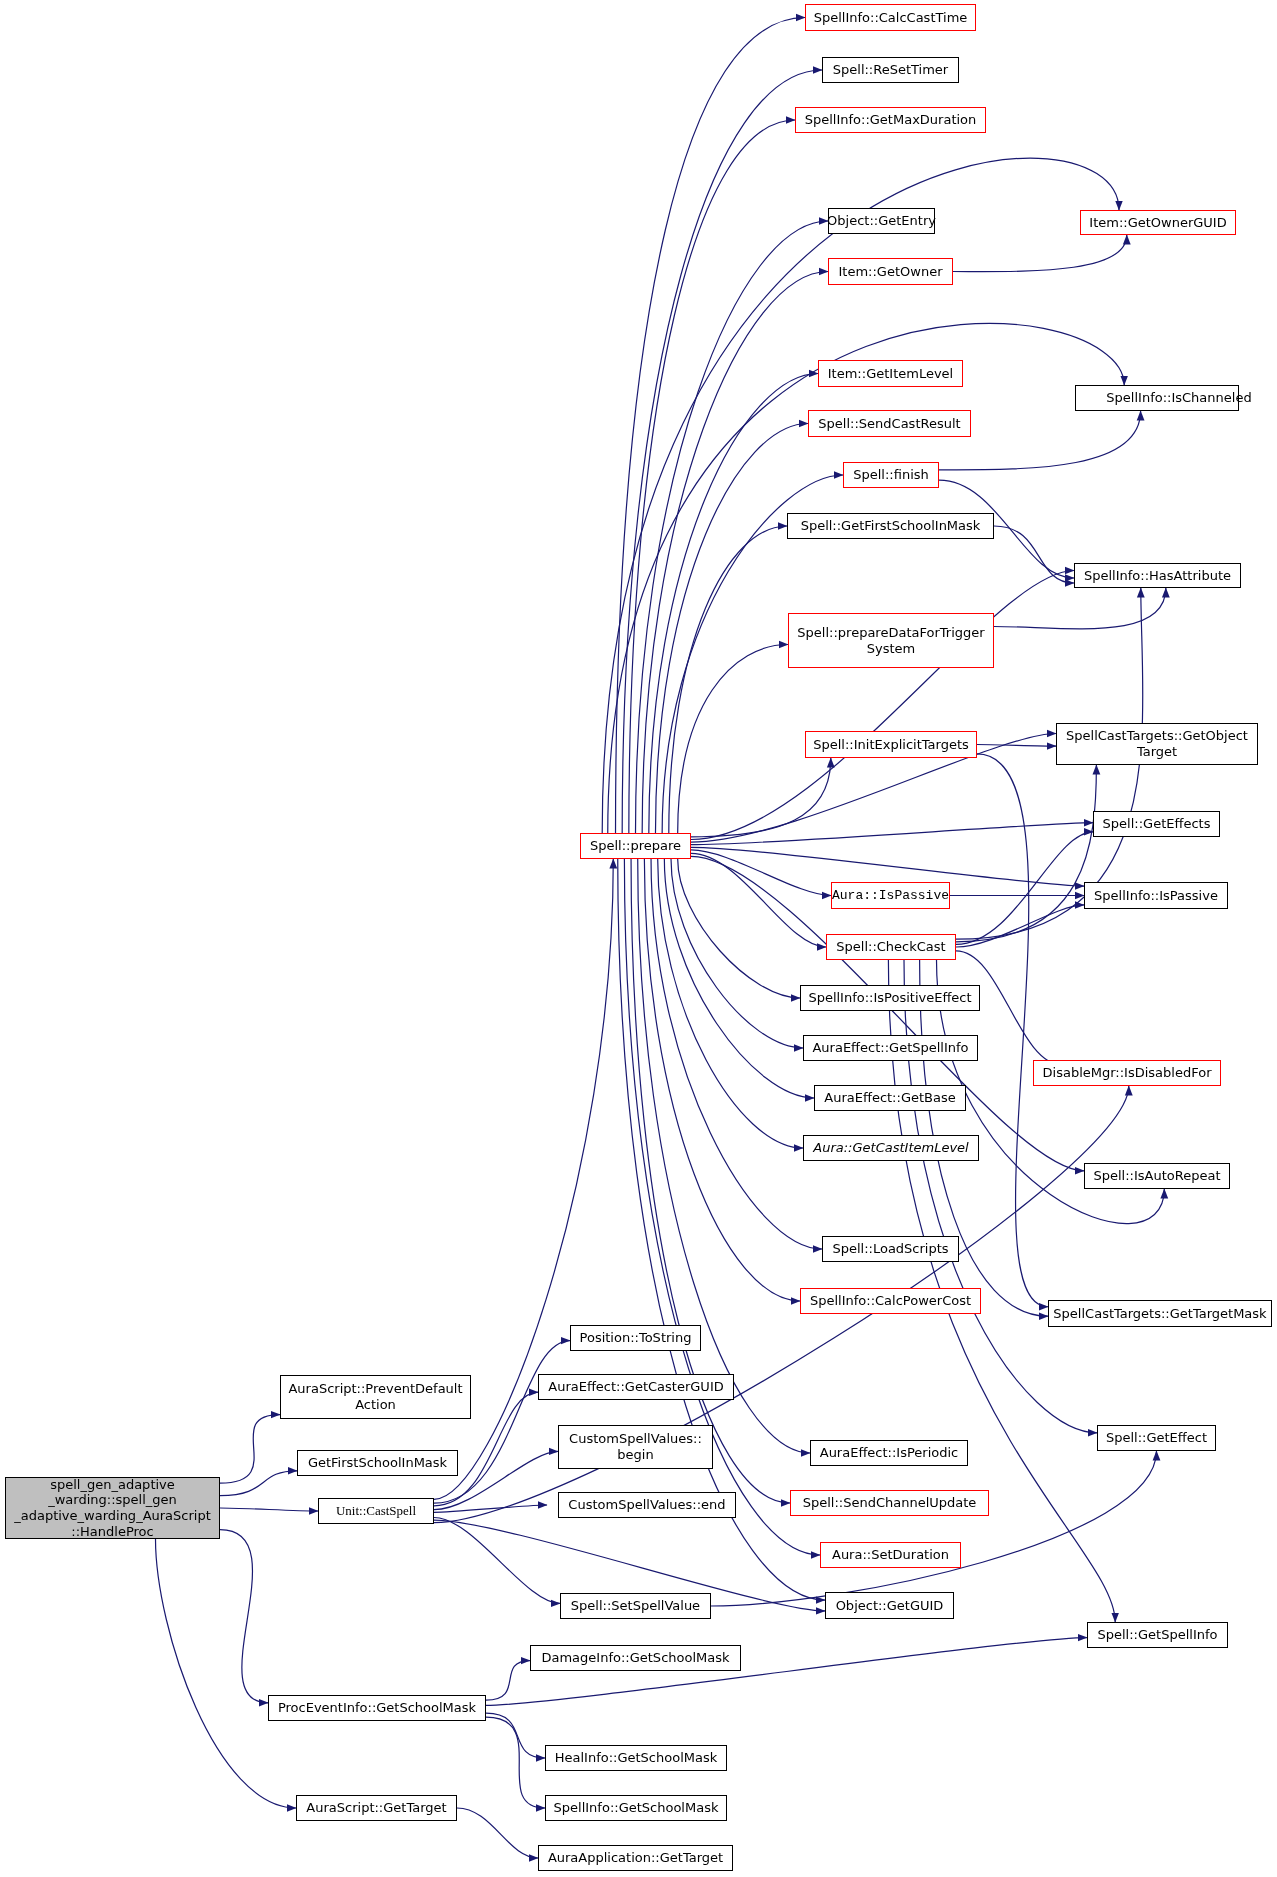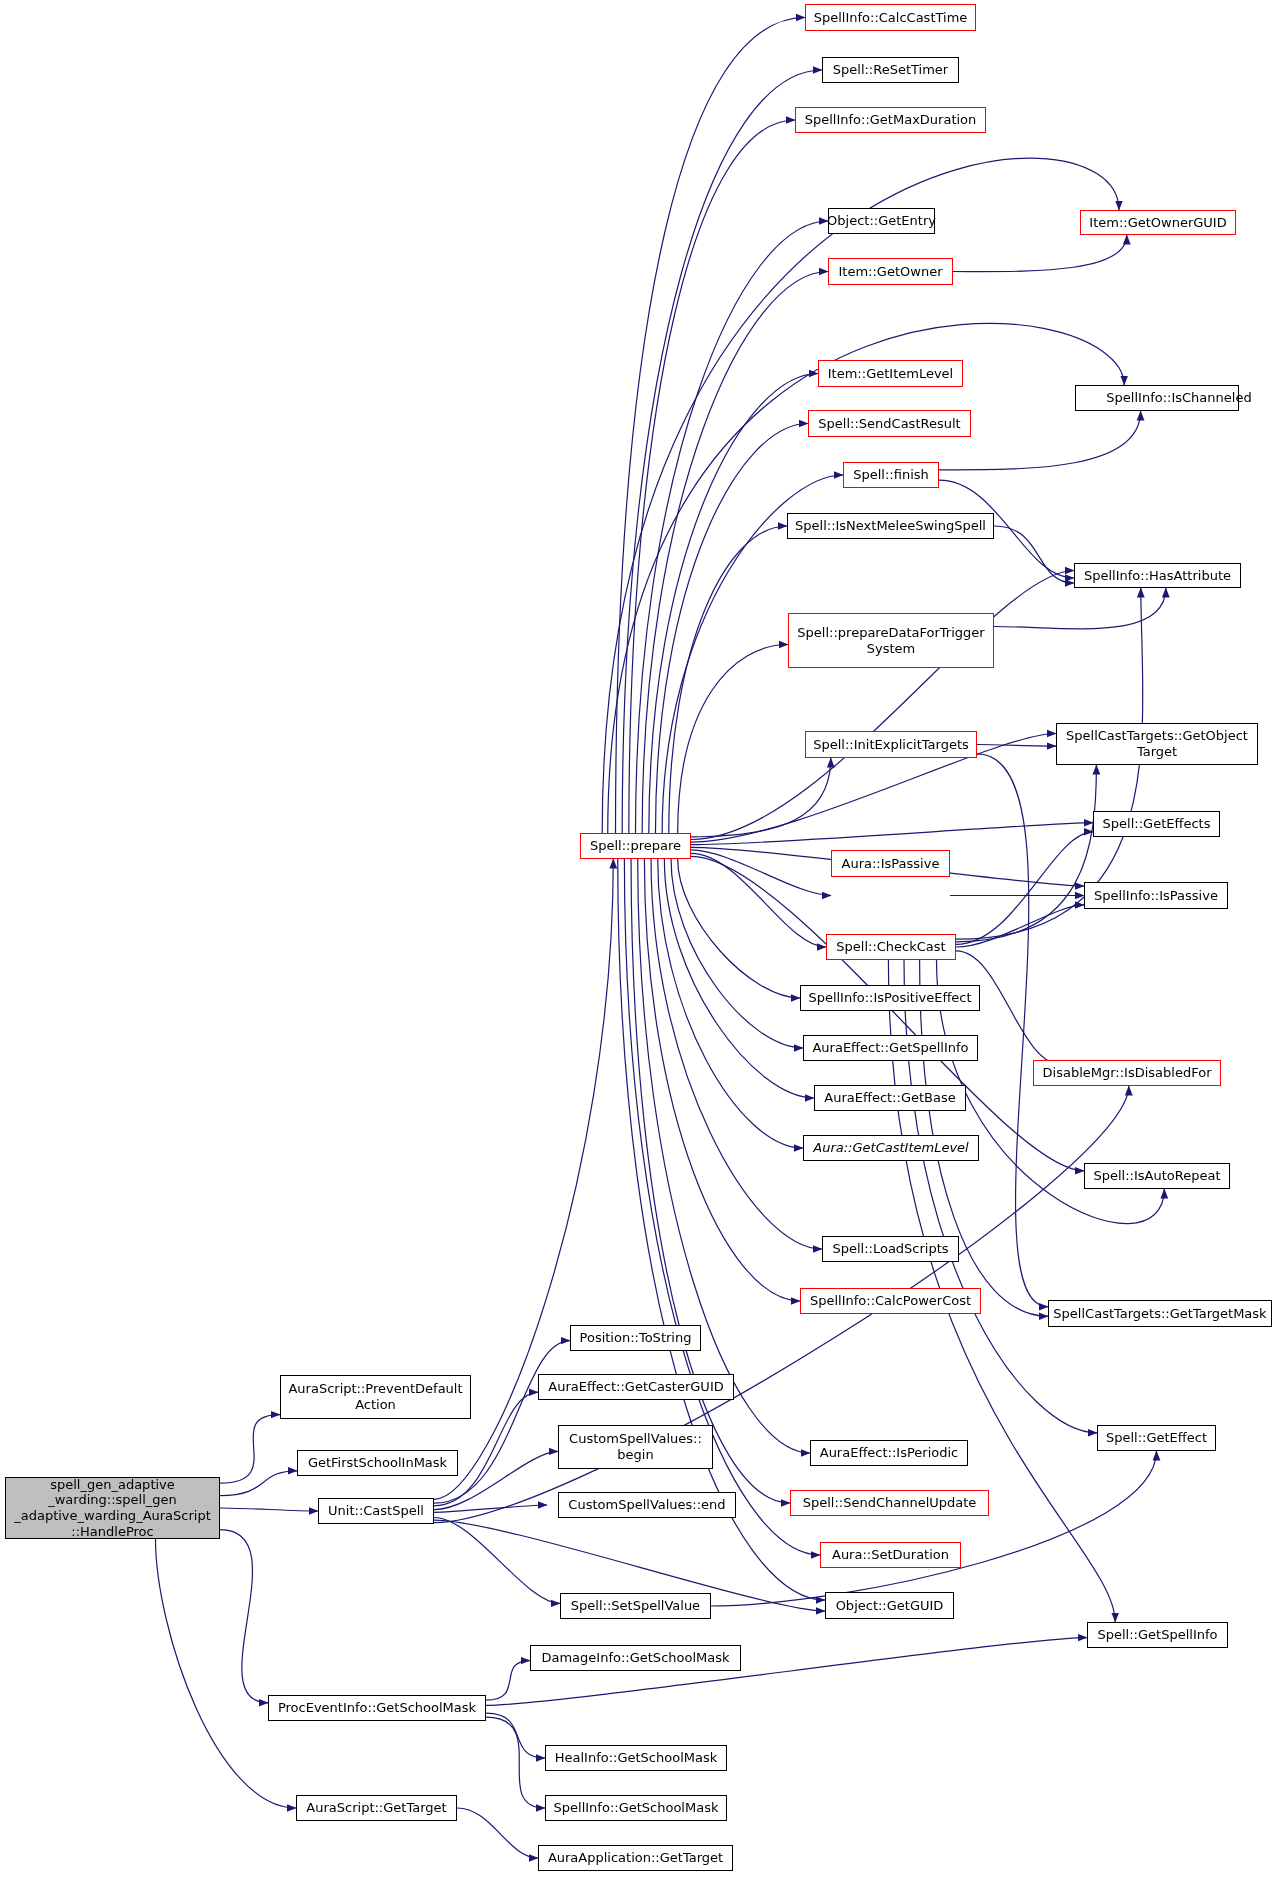--- a/index.html
+++ b/index.html
@@ -93,21 +93,21 @@
       </g>
   </svg>
   <div id="nodes">
       <div class="node main" style="left: 5px; top: 1477px; width: 215px; height: 62px;">spell_gen_adaptive
 _warding::spell_gen
 _adaptive_warding_AuraScript
 ::HandleProc</div>
       <div class="node" style="left: 280px; top: 1375px; width: 191px; height: 44px;">AuraScript::PreventDefault
 Action</div>
       <div class="node" style="left: 297px; top: 1450px; width: 161px; height: 26px;">GetFirstSchoolInMask</div>
-      <div class="node" style="left: 318px; top: 1498px; width: 116px; height: 26px;">Unit::CastSpell</div>
+      <div class="node" style="left: 318px; top: 1498px; width: 116px; height: 26px; font-family: Liberation Serif, serif;">Unit::CastSpell</div>
       <div class="node" style="left: 268px; top: 1695px; width: 218px; height: 26px;">ProcEventInfo::GetSchoolMask</div>
       <div class="node" style="left: 296px; top: 1795px; width: 161px; height: 26px;">AuraScript::GetTarget</div>
       <div class="node red" style="left: 580px; top: 833px; width: 111px; height: 26px;">Spell::prepare</div>
       <div class="node" style="left: 570px; top: 1325px; width: 131px; height: 26px;">Position::ToString</div>
       <div class="node" style="left: 538px; top: 1374px; width: 196px; height: 26px;">AuraEffect::GetCasterGUID</div>
       <div class="node" style="left: 558px; top: 1425px; width: 155px; height: 44px;">CustomSpellValues::
 begin</div>
       <div class="node" style="left: 558px; top: 1492px; width: 178px; height: 26px;">CustomSpellValues::end</div>
       <div class="node" style="left: 560px; top: 1593px; width: 151px; height: 26px;">Spell::SetSpellValue</div>
       <div class="node" style="left: 530px; top: 1645px; width: 211px; height: 26px;">DamageInfo::GetSchoolMask</div>
@@ -115,25 +115,25 @@
       <div class="node" style="left: 545px; top: 1795px; width: 182px; height: 26px;">SpellInfo::GetSchoolMask</div>
       <div class="node" style="left: 538px; top: 1845px; width: 195px; height: 26px;">AuraApplication::GetTarget</div>
       <div class="node red" style="left: 805px; top: 4px; width: 171px; height: 27px;">SpellInfo::CalcCastTime</div>
       <div class="node" style="left: 822px; top: 57px; width: 137px; height: 26px;">Spell::ReSetTimer</div>
       <div class="node red" style="left: 795px; top: 107px; width: 191px; height: 26px;">SpellInfo::GetMaxDuration</div>
       <div class="node" style="left: 828px; top: 208px; width: 107px; height: 26px;">Object::GetEntry</div>
       <div class="node red" style="left: 828px; top: 258px; width: 125px; height: 27px;">Item::GetOwner</div>
       <div class="node red" style="left: 818px; top: 360px; width: 145px; height: 27px;">Item::GetItemLevel</div>
       <div class="node red" style="left: 808px; top: 410px; width: 163px; height: 27px;">Spell::SendCastResult</div>
       <div class="node red" style="left: 843px; top: 462px; width: 96px; height: 26px;">Spell::finish</div>
-      <div class="node" style="left: 787px; top: 513px; width: 207px; height: 26px;">Spell::IsNextMeleeSwingSpell</div>
+      <div class="node" style="left: 787px; top: 513px; width: 207px; height: 26px;">Spell::GetFirstSchoolInMask</div>
       <div class="node red" style="left: 788px; top: 613px; width: 206px; height: 55px;">Spell::prepareDataForTrigger
 System</div>
       <div class="node red" style="left: 805px; top: 731px; width: 172px; height: 27px;">Spell::InitExplicitTargets</div>
-      <div class="node red" style="left: 831px; top: 850px; width: 119px; height: 27px;">Aura::IsPassive</div>
+      <div class="node red" style="left: 831px; top: 882px; width: 119px; height: 27px; font-family: Liberation Mono, monospace;">Aura::IsPassive</div>
       <div class="node red" style="left: 826px; top: 934px; width: 130px; height: 26px;">Spell::CheckCast</div>
       <div class="node" style="left: 800px; top: 985px; width: 180px; height: 26px;">SpellInfo::IsPositiveEffect</div>
       <div class="node" style="left: 803px; top: 1035px; width: 175px; height: 26px;">AuraEffect::GetSpellInfo</div>
       <div class="node" style="left: 814px; top: 1085px; width: 152px; height: 26px;">AuraEffect::GetBase</div>
       <div class="node" style="left: 803px; top: 1135px; width: 176px; height: 26px; font-style: italic;">Aura::GetCastItemLevel</div>
       <div class="node" style="left: 822px; top: 1236px; width: 137px; height: 26px;">Spell::LoadScripts</div>
       <div class="node red" style="left: 800px; top: 1288px; width: 181px; height: 26px;">SpellInfo::CalcPowerCost</div>
       <div class="node" style="left: 810px; top: 1440px; width: 158px; height: 26px;">AuraEffect::IsPeriodic</div>
       <div class="node red" style="left: 790px; top: 1490px; width: 199px; height: 26px;">Spell::SendChannelUpdate</div>
       <div class="node red" style="left: 820px; top: 1542px; width: 141px; height: 26px;">Aura::SetDuration</div>

